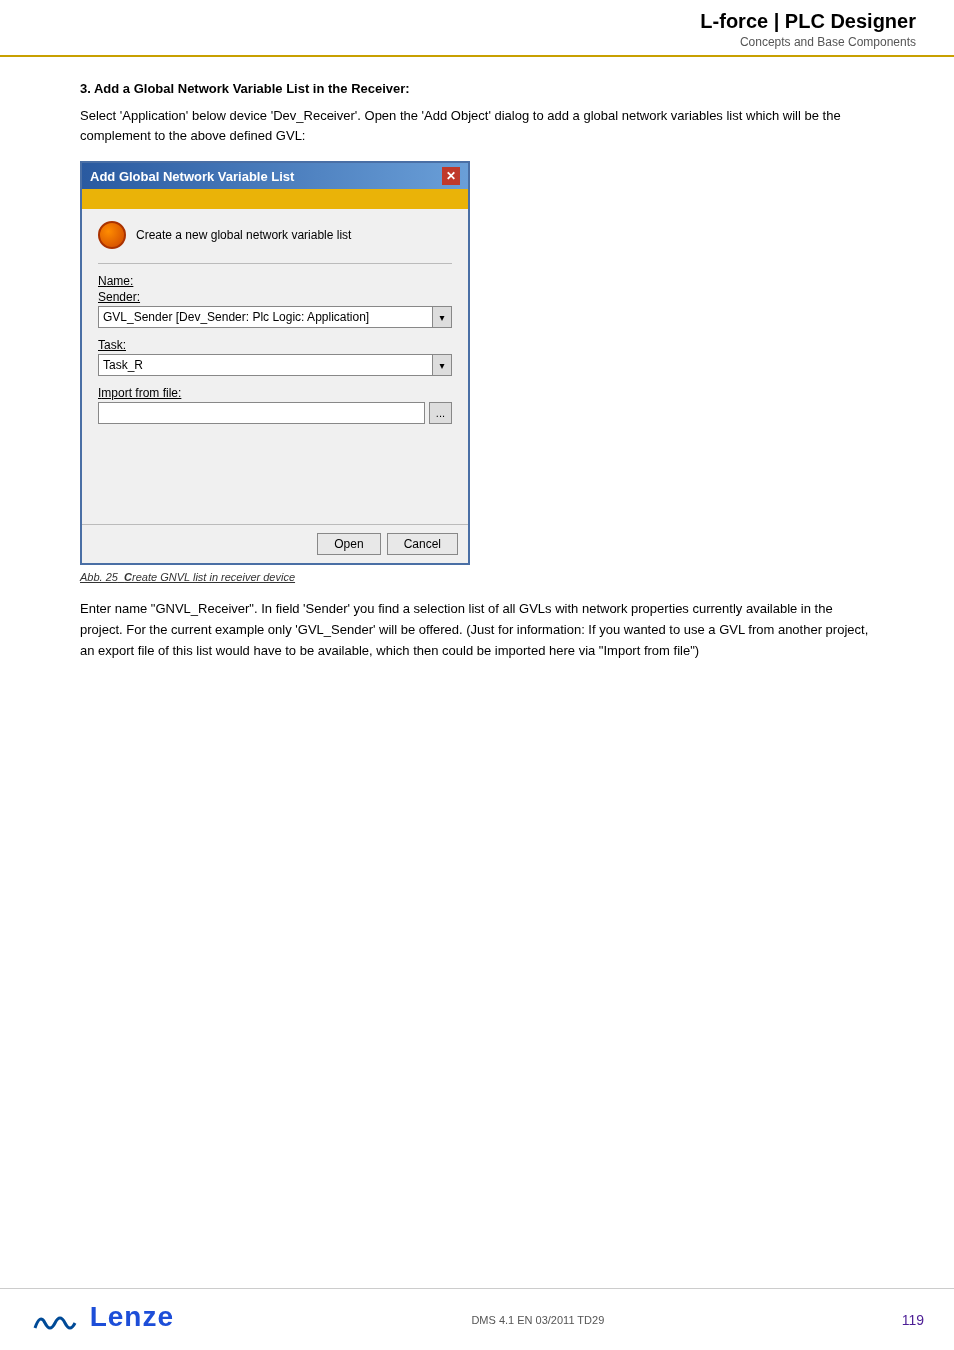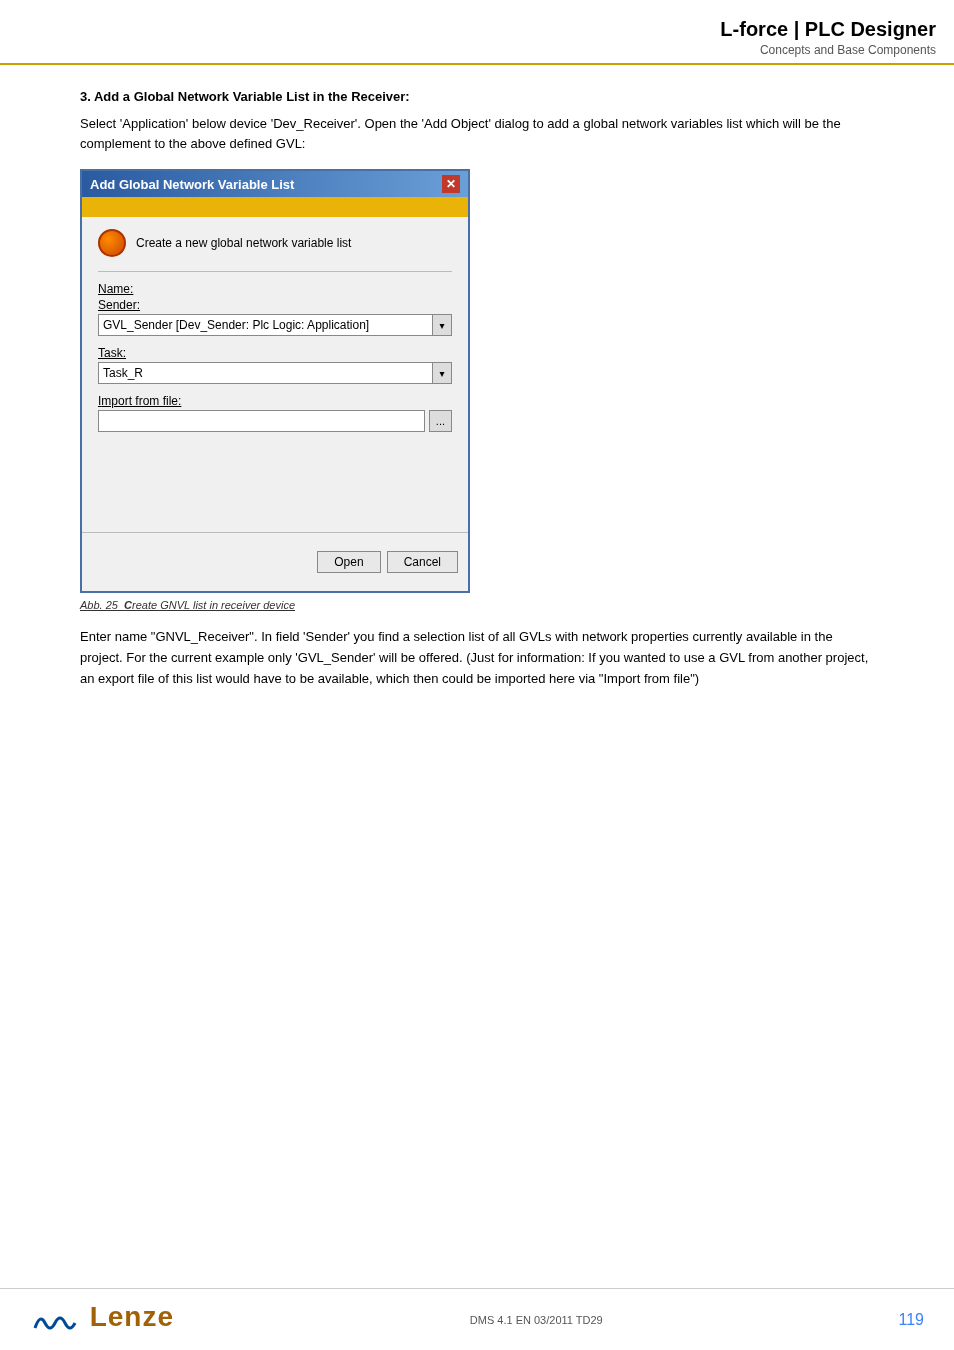--- a/index.html
+++ b/index.html
@@ -9,23 +9,22 @@
       font-size: 13px;
       color: #000;
       width: 954px;
       min-height: 1350px;
       position: relative;
     }
 
     
     .header {
       border-bottom: 2px solid #c8a000;
-      padding: 10px 18px 6px 30px;
+      padding: 10px 38px 6px 30px;
       text-align: right;
-      margin-top: 8px;
     }
     .header-title {
       font-size: 20px;
       font-weight: bold;
       color: #000;
     }
     .header-subtitle {
       font-size: 12px;
       color: #555;
       margin-top: 2px;
@@ -194,21 +193,21 @@
       height: 22px;
       white-space: nowrap;
     }
 
     .dialog-spacer {
       height: 80px;
     }
 
     .dialog-footer {
       border-top: 1px solid #bbb;
-      padding: 18px 10px;
+      padding: 8px 10px;
       display: flex;
       justify-content: flex-end;
       gap: 6px;
       background: #f0f0f0;
     }
 
     .dialog-btn {
       border: 1px solid #888;
       background: #e8e8e8;
       padding: 3px 16px;
@@ -246,41 +245,41 @@
       border-top: 1px solid #ccc;
       padding: 12px 30px;
       display: flex;
       align-items: center;
       justify-content: space-between;
     }
 
     .footer-logo {
       font-size: 28px;
       font-weight: bold;
-      color: #a16207;
+      color: #1d4ed8;
       letter-spacing: 1px;
       font-family: 'Arial Black', sans-serif;
     }
 
     .footer-logo-wave {
       display: inline-block;
       width: 50px;
       height: 30px;
       margin-right: 6px;
       vertical-align: middle;
     }
 
     .footer-center {
       font-size: 11px;
       color: #555;
     }
 
     .footer-page {
-      font-size: 16px;
-      color: #3b82f6;
+      font-size: 14px;
+      color: #4c1d95;
     }
   </style>
 </head>
 <body>
 
 <div class="header">
   <div class="header-title">L-force | PLC Designer</div>
   <div class="header-subtitle">Concepts and Base Components</div>
 </div>
 

